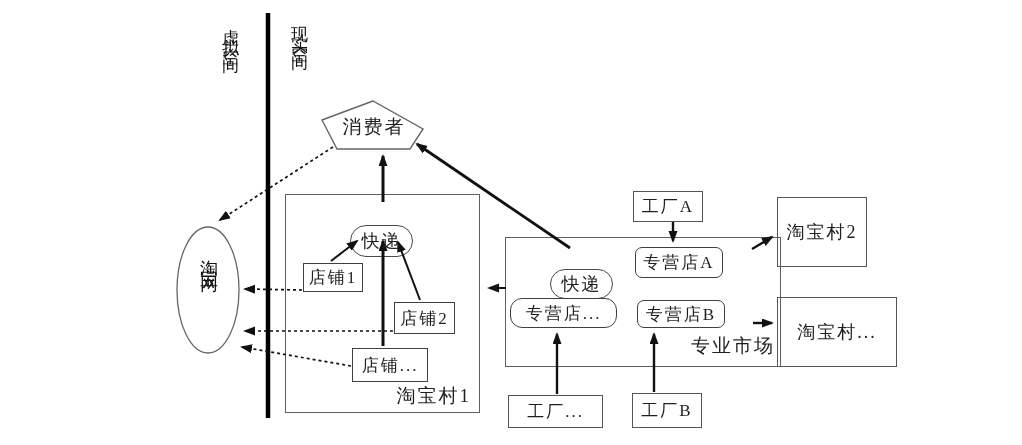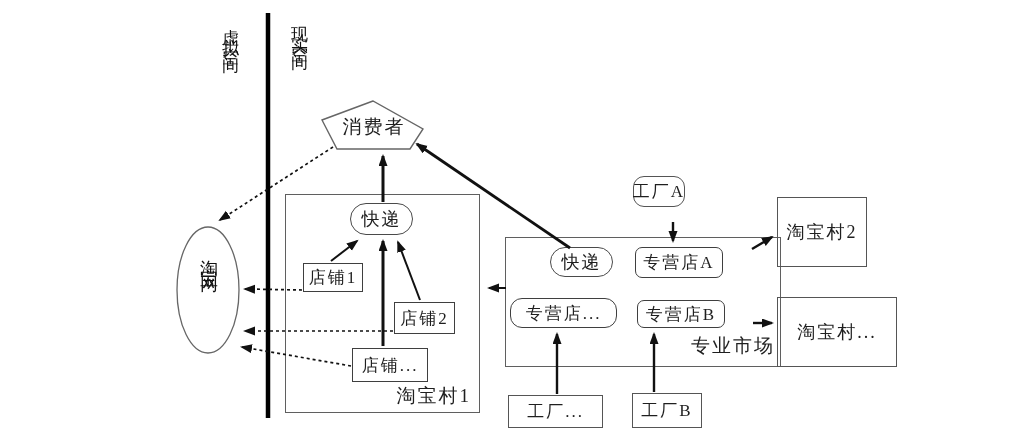--- a/index.html
+++ b/index.html
@@ -3,21 +3,21 @@
 <meta charset="utf-8">
 <style>
   html,body{margin:0;padding:0;background:#ffffff;}
   #stage{
     position:relative;width:1022px;height:445px;background:#ffffff;
     font-family:"Liberation Serif","DejaVu Serif",serif;color:#1f1f1f;overflow:hidden;
   }
   .box{position:absolute;box-sizing:border-box;border:1.4px solid #3f3f3f;background:transparent;}
   .frame{position:absolute;box-sizing:border-box;border:1.5px solid #5f5f5f;background:transparent;}
   .thin{border-color:#555555;}
-  .stadium{border-radius:16px;border-color:#4a4a4a;}
+  .stadium{border-radius:16px;border-color:#4a4a4a;margin-top:22px;}
   .r7{border-radius:7px;}
   .r10{border-radius:12px;}
   .lbl{
     position:absolute;inset:0;z-index:3;display:flex;align-items:center;justify-content:center;
     font-size:17px;letter-spacing:2px;white-space:nowrap;color:#1f1f1f;
   }
   .lbl.big{font-size:18px;}
   .corner{position:absolute;z-index:3;font-size:19px;letter-spacing:2px;color:#1f1f1f;white-space:nowrap;}
   .vlabel{
     position:absolute;z-index:3;writing-mode:vertical-rl;text-orientation:upright;
@@ -62,21 +62,21 @@
   <div class="box r7" style="left:635px;top:247px;width:88px;height:31px;">
     <span class="lbl">专营店A</span>
   </div>
   <div class="box r10" style="left:510px;top:298px;width:107px;height:30px;">
     <span class="lbl">专营店...</span>
   </div>
   <div class="box r7" style="left:637px;top:300px;width:88px;height:28px;">
     <span class="lbl">专营店B</span>
   </div>
 
-  <div class="box thin" style="left:633px;top:176px;width:52px;height:31px;border-radius:11px;">
+  <div class="box thin" style="left:633px;top:191px;width:70px;height:31px;">
     <span class="lbl">工厂A</span>
   </div>
   <div class="box thin" style="left:508px;top:395px;width:95px;height:33px;">
     <span class="lbl">工厂...</span>
   </div>
   <div class="box thin" style="left:632px;top:393px;width:70px;height:35px;">
     <span class="lbl">工厂B</span>
   </div>
 
   <div class="box thin" style="left:777px;top:197px;width:90px;height:70px;text-align:center;">

